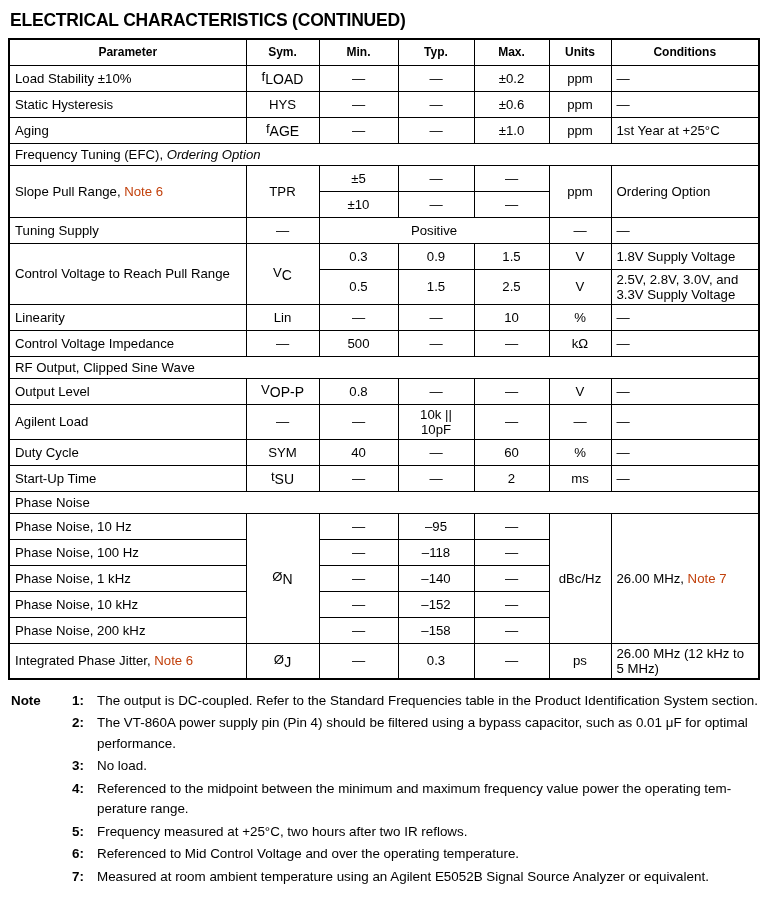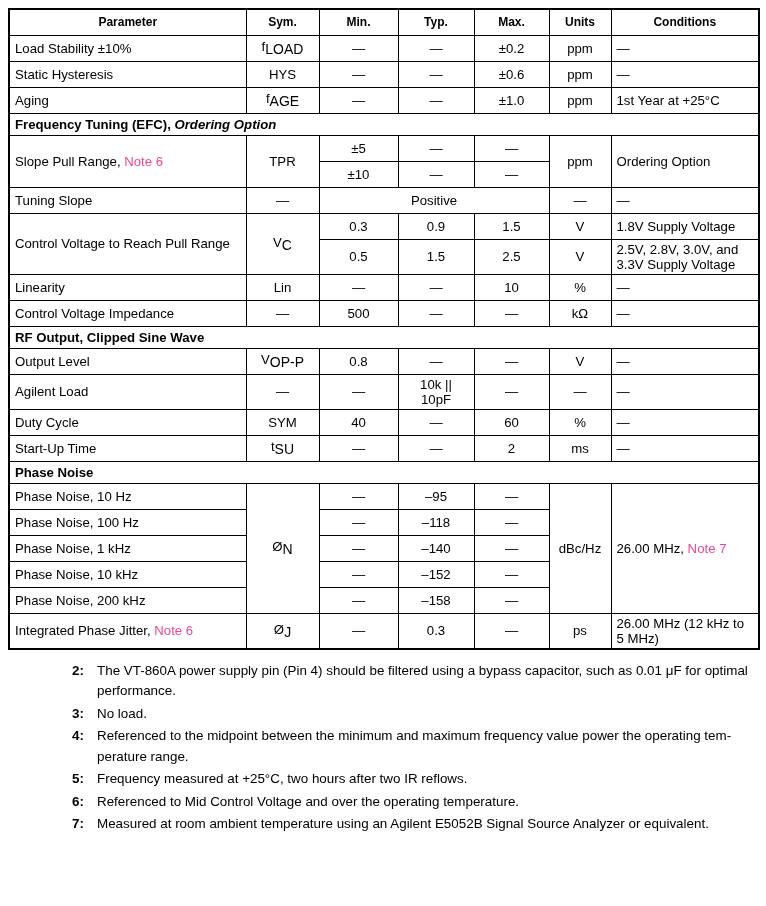--- a/index.html
+++ b/index.html
@@ -18,38 +18,39 @@
     border:2px solid #000;
   }
   table.spec th, table.spec td {
     border:1px solid #000; font-size:13.2px; padding:2px 5px;
     height:26px; vertical-align:middle; overflow:hidden;
   }
   table.spec th { font-weight:bold; font-size:12px; text-align:center; height:26px; }
   td.ac { text-align:center; }
   td.al { text-align:left; padding-left:6px;margin-left:12px; }
   tr.section-row td {
-    font-weight:bold; height:22px; text-align:left; 
+    font-weight:normal; height:22px; text-align:left; 
   }
   .sub { font-size:14px; vertical-align:-3px; letter-spacing:0; }
-  .link { color:#ec4899; cursor:pointer; }
+  .link { color:#c2410c; cursor:pointer; }
   .it { font-style:italic; }
   .notes { margin:11px 0 0 3px; width:752px; }
   .note {
     display:grid; grid-template-columns:46px 27px 1fr;
     font-size:13.4px; line-height:20.5px; margin-bottom:2px;
   }
   .note-label { font-weight:bold; }
   .note-num { font-weight:bold; text-align:right; }
   .note-text { padding-left:13px; }
 </style>
 </head>
 <body>
 
 <div class="page">
+  <h1 class="title">ELECTRICAL CHARACTERISTICS (CONTINUED)</h1>
 
   <table class="spec">
     <colgroup>
       <col style="width:237px">
         <col style="width:73px">
         <col style="width:79px">
       <col style="width:76px">
         <col style="width:75px">
         <col style="width:62px">
       <col style="width:148px">
@@ -104,21 +105,21 @@
           <td class="ac"><span>—</span></td>
           <td rowspan="2" class="ac"><span>ppm</span></td>
           <td rowspan="2" class="al"><span>Ordering Option</span></td>
         </tr>
         <tr>
           <td class="ac"><span>±10</span></td>
           <td class="ac"><span>—</span></td>
           <td class="ac"><span>—</span></td>
         </tr>
         <tr>
-          <td class="al"><span>Tuning Slope</span></td>
+          <td class="al"><span>Tuning Supply</span></td>
           <td class="ac"><span>—</span></td>
           <td colspan="3" class="ac"><span>Positive</span></td>
           <td class="ac"><span>—</span></td>
           <td class="al"><span>—</span></td>
         </tr>
         <tr>
           <td rowspan="2" class="al"><span>Control Voltage to Reach Pull Range</span></td>
           <td rowspan="2" class="ac"><span>V</span><span class="sub">C</span></td>
           <td class="ac"><span>0.3</span></td>
           <td class="ac"><span>0.9</span></td>
@@ -233,20 +234,25 @@
           <td class="ac"><span>0.3</span></td>
           <td class="ac"><span>—</span></td>
           <td class="ac"><span>ps</span></td>
           <td class="al"><span>26.00 MHz (12 kHz to 5 MHz)</span></td>
         </tr>
       </tbody>
   </table>
 
   <div class="notes">
       <div class="note">
+        <div class="note-label">Note</div>
+        <div class="note-num">1:</div>
+        <div class="note-text">The output is DC-coupled. Refer to the Standard Frequencies table in the Product Identification System section.</div>
+      </div>
+      <div class="note">
         <div class="note-label"></div>
         <div class="note-num">2:</div>
         <div class="note-text">The VT-860A power supply pin (Pin 4) should be filtered using a bypass capacitor, such as 0.01 μF for optimal performance.</div>
       </div>
       <div class="note">
         <div class="note-label"></div>
         <div class="note-num">3:</div>
         <div class="note-text">No load.</div>
       </div>
       <div class="note">

